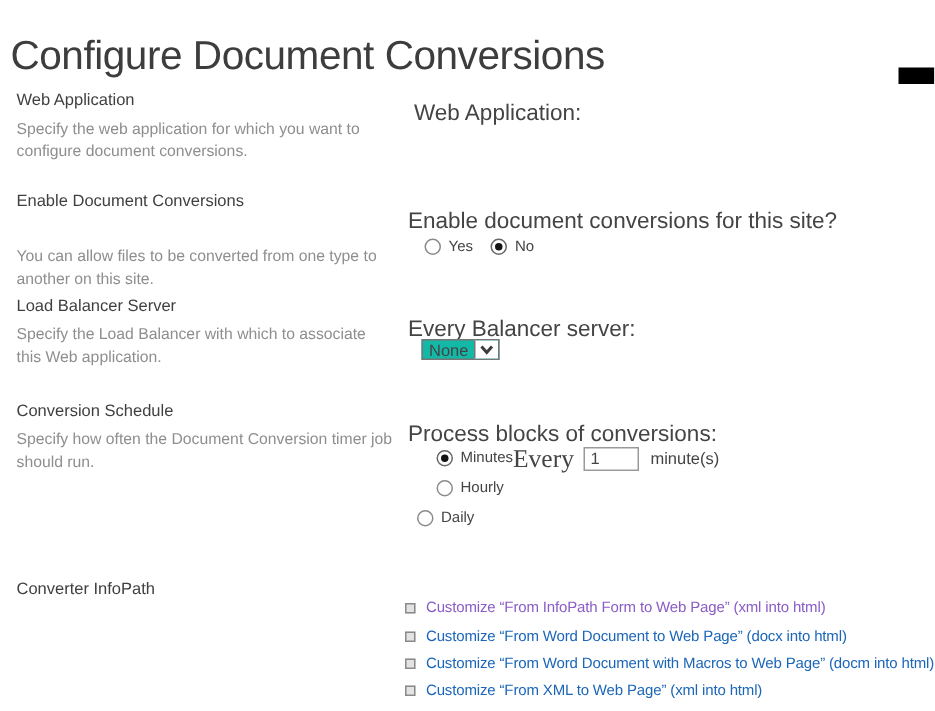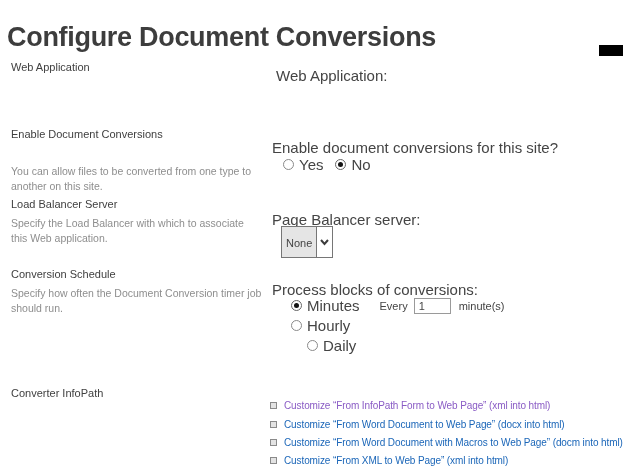--- a/index.html
+++ b/index.html
@@ -1,54 +1,54 @@
 <!DOCTYPE html>
 <html style="--link-blue: #1b66b8; --link-visited: #8a5cc5;"><head>
 <meta charset="utf-8">
 <style>
   html,body{margin:0;padding:0;background:#fff;}
   .page{position:relative;width:623px;height:474px;background:#fff;overflow:hidden;
         font-family:"Liberation Sans","DejaVu Sans",sans-serif;color:#444;}
 
-  .title{position:absolute;left:7px;top:4px;font-size:27px;font-weight:700;
+  .title{position:absolute;left:7px;top:4px;font-size:27px;font-weight:400;
          color:#3d3d3d;letter-spacing:-0.3px;white-space:nowrap;}
 
   .blackbar{position:absolute;left:599px;top:45px;width:24px;height:11px;background:#000;}
 
   .sec-h{position:absolute;font-size:11px;color:#404040;white-space:nowrap;}
   .sec-d{position:absolute;font-size:10.5px;color:#8e8e8e;width:252px;line-height:15px;}
   .flabel{position:absolute;font-size:15px;color:#444;white-space:nowrap;}
 
   #s1h{left:11px;top:61px}   #s1d{left:11px;top:79px}   #s1l{left:276px;top:67px}
   #s2h{left:11px;top:128px}  #s2d{left:11px;top:164px}  #s2q{left:272px;top:139px}
   #s3h{left:11px;top:198px}  #s3d{left:11px;top:216px}  #s3l{left:272px;top:211px}
   #s4h{left:11px;top:268px}  #s4d{left:11px;top:286px}  #s4l{left:272px;top:281px}
   #s5h{left:11px;top:387px}  #s5d{left:11px;top:404px}
 
   .radio-row{position:absolute;display:flex;align-items:center;height:13px;}
   #yesno{left:283px;top:158px;}
   #minrow{left:291px;top:297px;height:17px;}
   #hourrow{left:291px;top:319px;}
-  #dailyrow{left:307px;top:339px;text-align:right;}
+  #dailyrow{left:278px;top:339px;text-align:right;}
 
   .radio{width:11px;height:11px;border:1px solid #8a8a8a;border-radius:50%;
          background:#fff;box-sizing:border-box;position:relative;flex:0 0 auto;cursor:pointer;}
   .radio.checked{border-color:#666;}
   .radio.checked::after{content:"";position:absolute;left:2px;top:2px;width:5px;height:5px;
          border-radius:50%;background:#141414;}
-  .rlabel{font-size:15px;color:#444;margin-left:5px;white-space:nowrap;}
+  .rlabel{font-size:10px;color:#444;margin-left:5px;white-space:nowrap;}
   .gap-no{margin-left:12px;}
 
-  .select{position:absolute;left:281px;top:226px;height:32px;border:1px solid #767676;
-          background:#e5e5e5;display:flex;align-items:stretch;box-sizing:border-box;cursor:pointer;}
+  .select{position:absolute;left:281px;top:226px;height:14px;border:1px solid #767676;
+          background:#14b8a6;display:flex;align-items:stretch;box-sizing:border-box;cursor:pointer;}
   .select-value{font-size:11px;color:#444;padding:1px 4px 0 4px;display:flex;align-items:center;}
   .select-arrow{width:15px;border-left:1px solid #767676;display:flex;align-items:center;
           justify-content:center;background:#fff;}
 
-  .every{margin-left:20px;font-size:11px;color:#444;}
+  .every{font-size:17px;color:#444;font-family:Liberation Serif, serif;}
   .num-input{margin-left:6px;width:37px;height:16px;border:1px solid #9a9a9a;font-size:11px;
           color:#444;padding:0 0 0 4px;box-sizing:border-box;font-family:inherit;background:#fff;}
   .suffix{margin-left:8px;font-size:11px;color:#444;}
 
   .link-row{position:absolute;display:flex;align-items:center;height:11px;white-space:nowrap;}
   #lk0{left:270px;top:400px} #lk1{left:270px;top:419px} #lk2{left:270px;top:437px} #lk3{left:270px;top:455px}
   .bullet{width:5px;height:5px;border:1px solid #8a8a8a;background:#e3e3e3;
           box-sizing:content-box;margin-right:7px;flex:0 0 auto;}
   a.cust-link{font-size:10px;letter-spacing:-0.1px;text-decoration:none;
           color:var(--link-blue,#1b66b8);cursor:pointer;}
@@ -56,35 +56,36 @@
 </style>
 </head>
 <body>
 
 <div class="page">
 
   <h1 class="title">Configure Document Conversions</h1>
   <div class="blackbar"></div>
 
   <div class="sec-h" id="s1h">Web Application</div>
+  <div class="sec-d" id="s1d">Specify the web application for which you want to configure document conversions.</div>
   <div class="flabel" id="s1l">Web Application:</div>
 
   <div class="sec-h" id="s2h">Enable Document Conversions</div>
   <div class="sec-d" id="s2d">You can allow files to be converted from one type to another on this site.</div>
   <div class="flabel" id="s2q">Enable document conversions for this site?</div>
   <div class="radio-row" id="yesno">
     <span class="radio"></span>
     <span class="rlabel">Yes</span>
     <span class="radio checked gap-no"></span>
     <span class="rlabel">No</span>
   </div>
 
   <div class="sec-h" id="s3h">Load Balancer Server</div>
   <div class="sec-d" id="s3d">Specify the Load Balancer with which to associate this Web application.</div>
-  <div class="flabel" id="s3l">Page Balancer server:</div>
+  <div class="flabel" id="s3l">Every Balancer server:</div>
   <div class="select">
     <span class="select-value">None</span>
     <span class="select-arrow">
       <svg width="9" height="7" viewBox="0 0 9 7">
           <polyline points="1,1 4.5,5 8,1" stroke="#3c3c3c" stroke-width="2" fill="none"></polyline>
         </svg>
     </span>
   </div>
 
   <div class="sec-h" id="s4h">Conversion Schedule</div>

